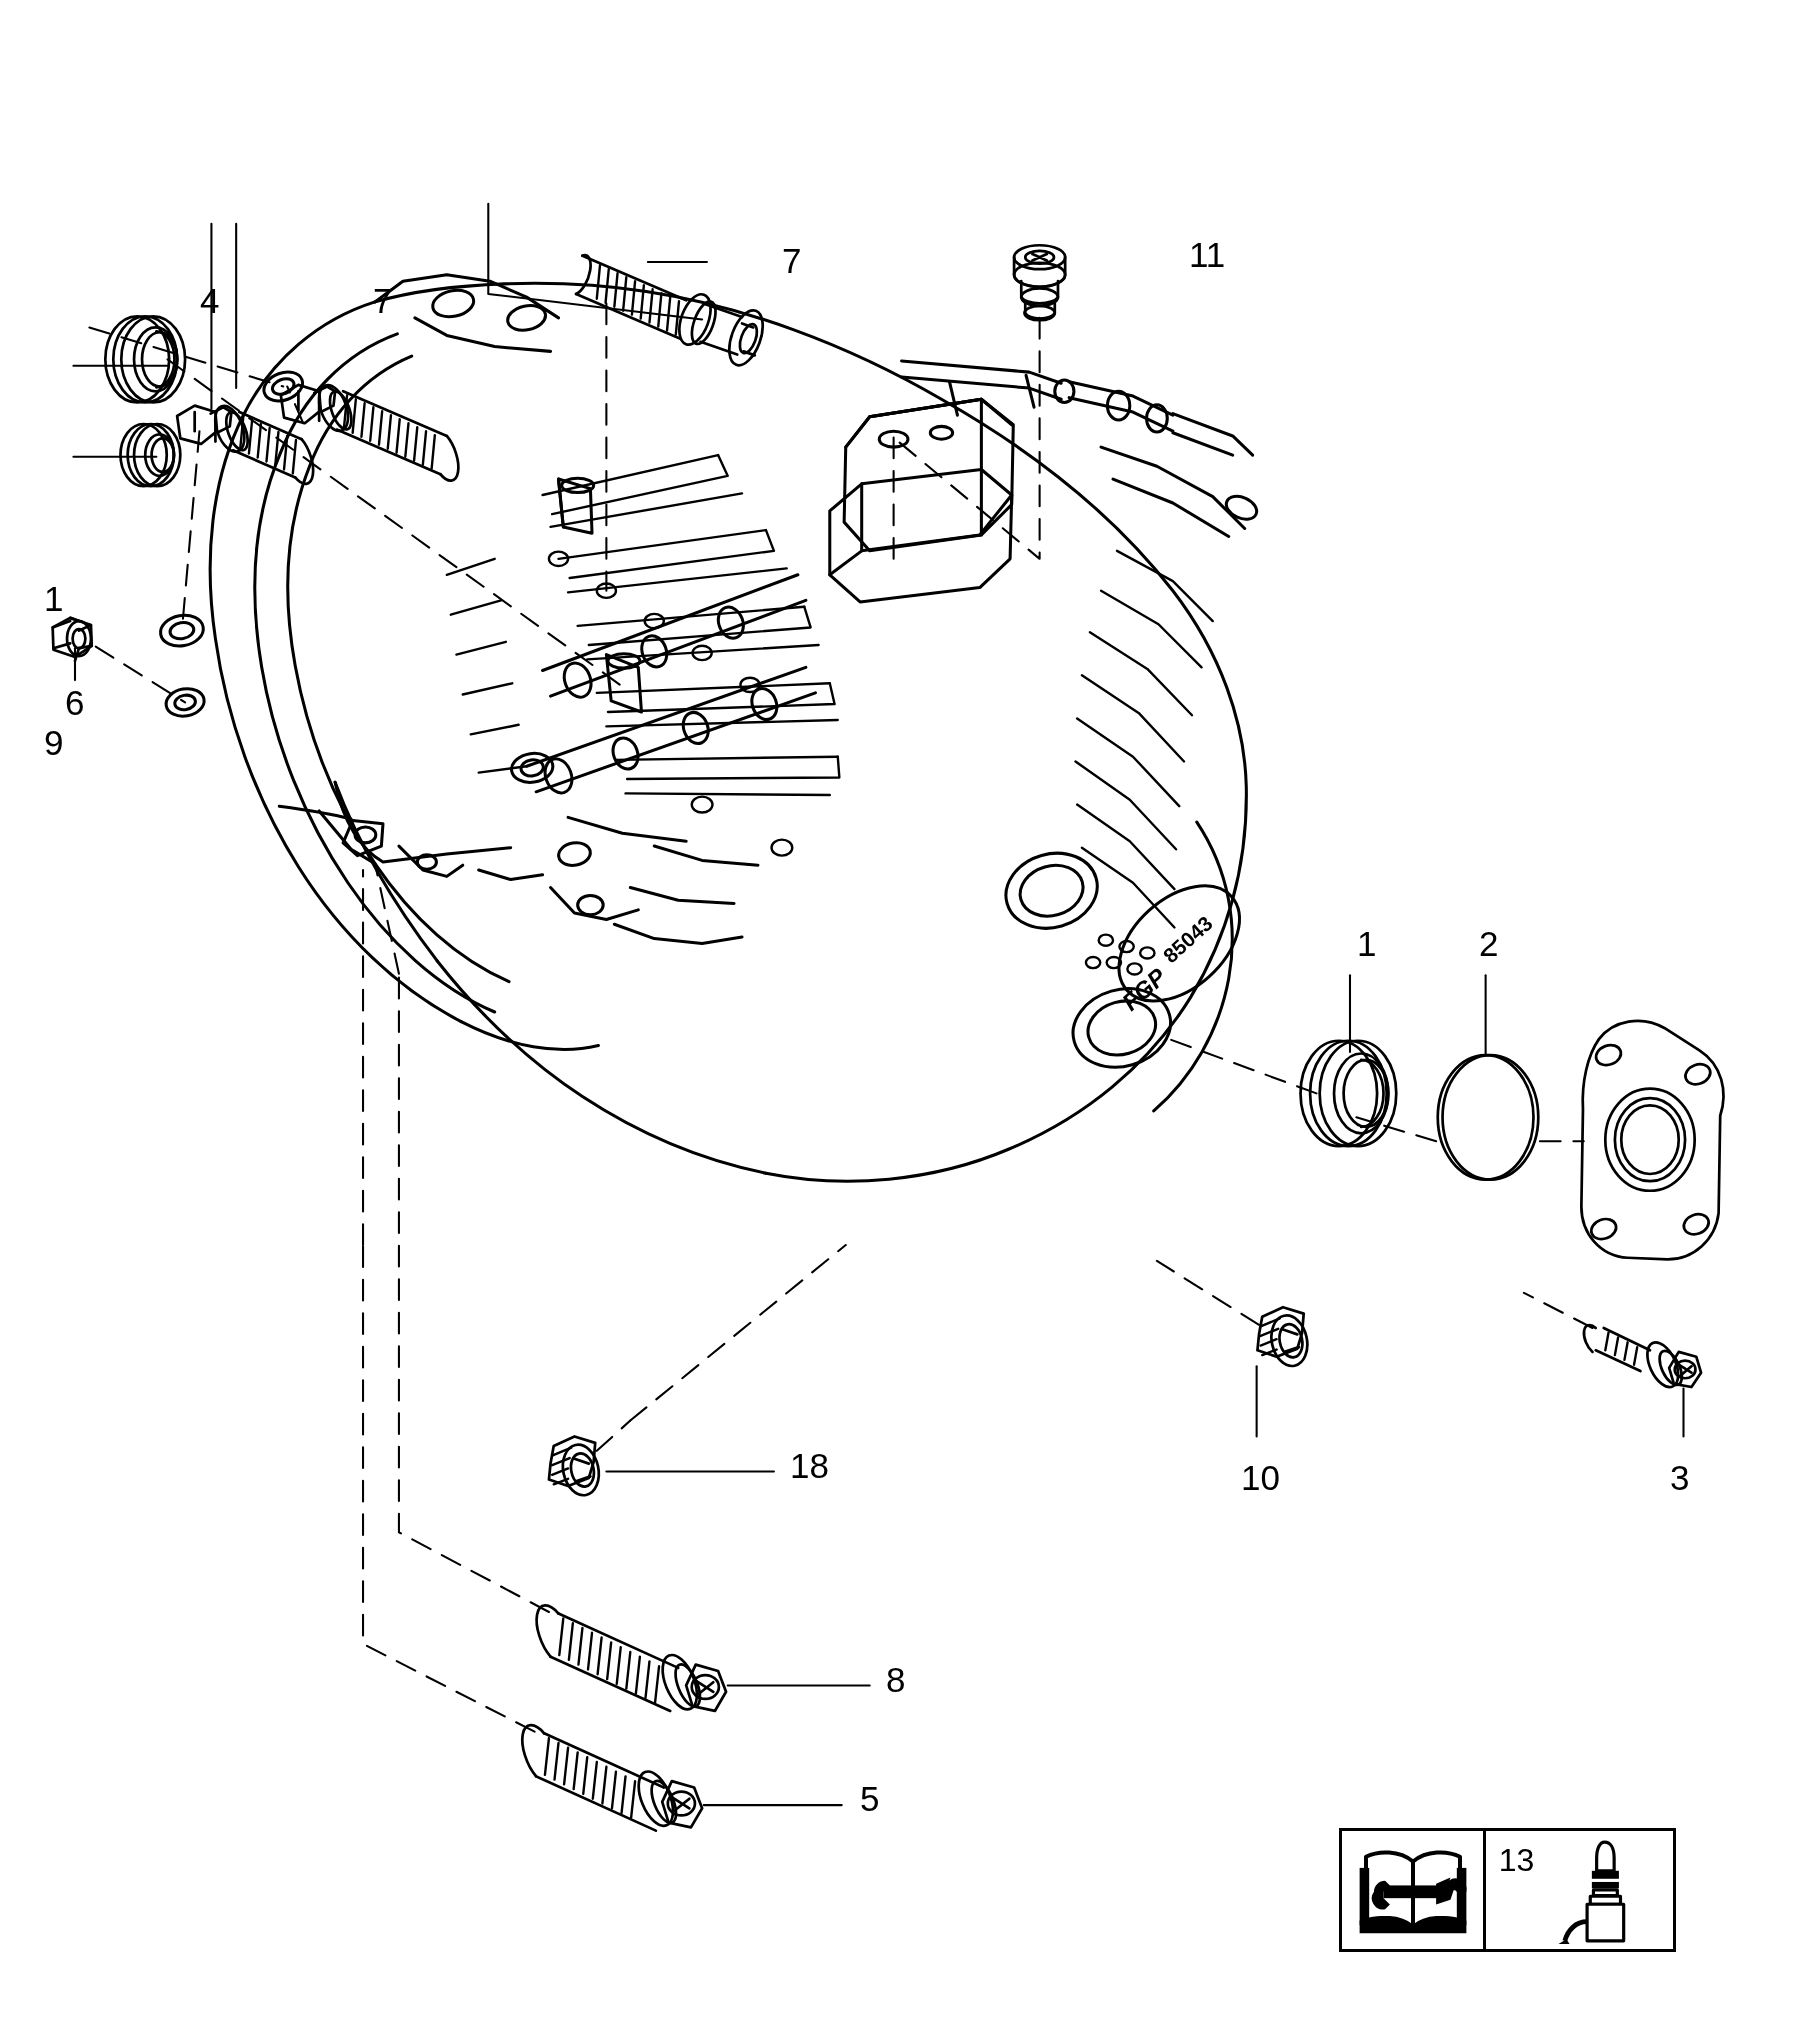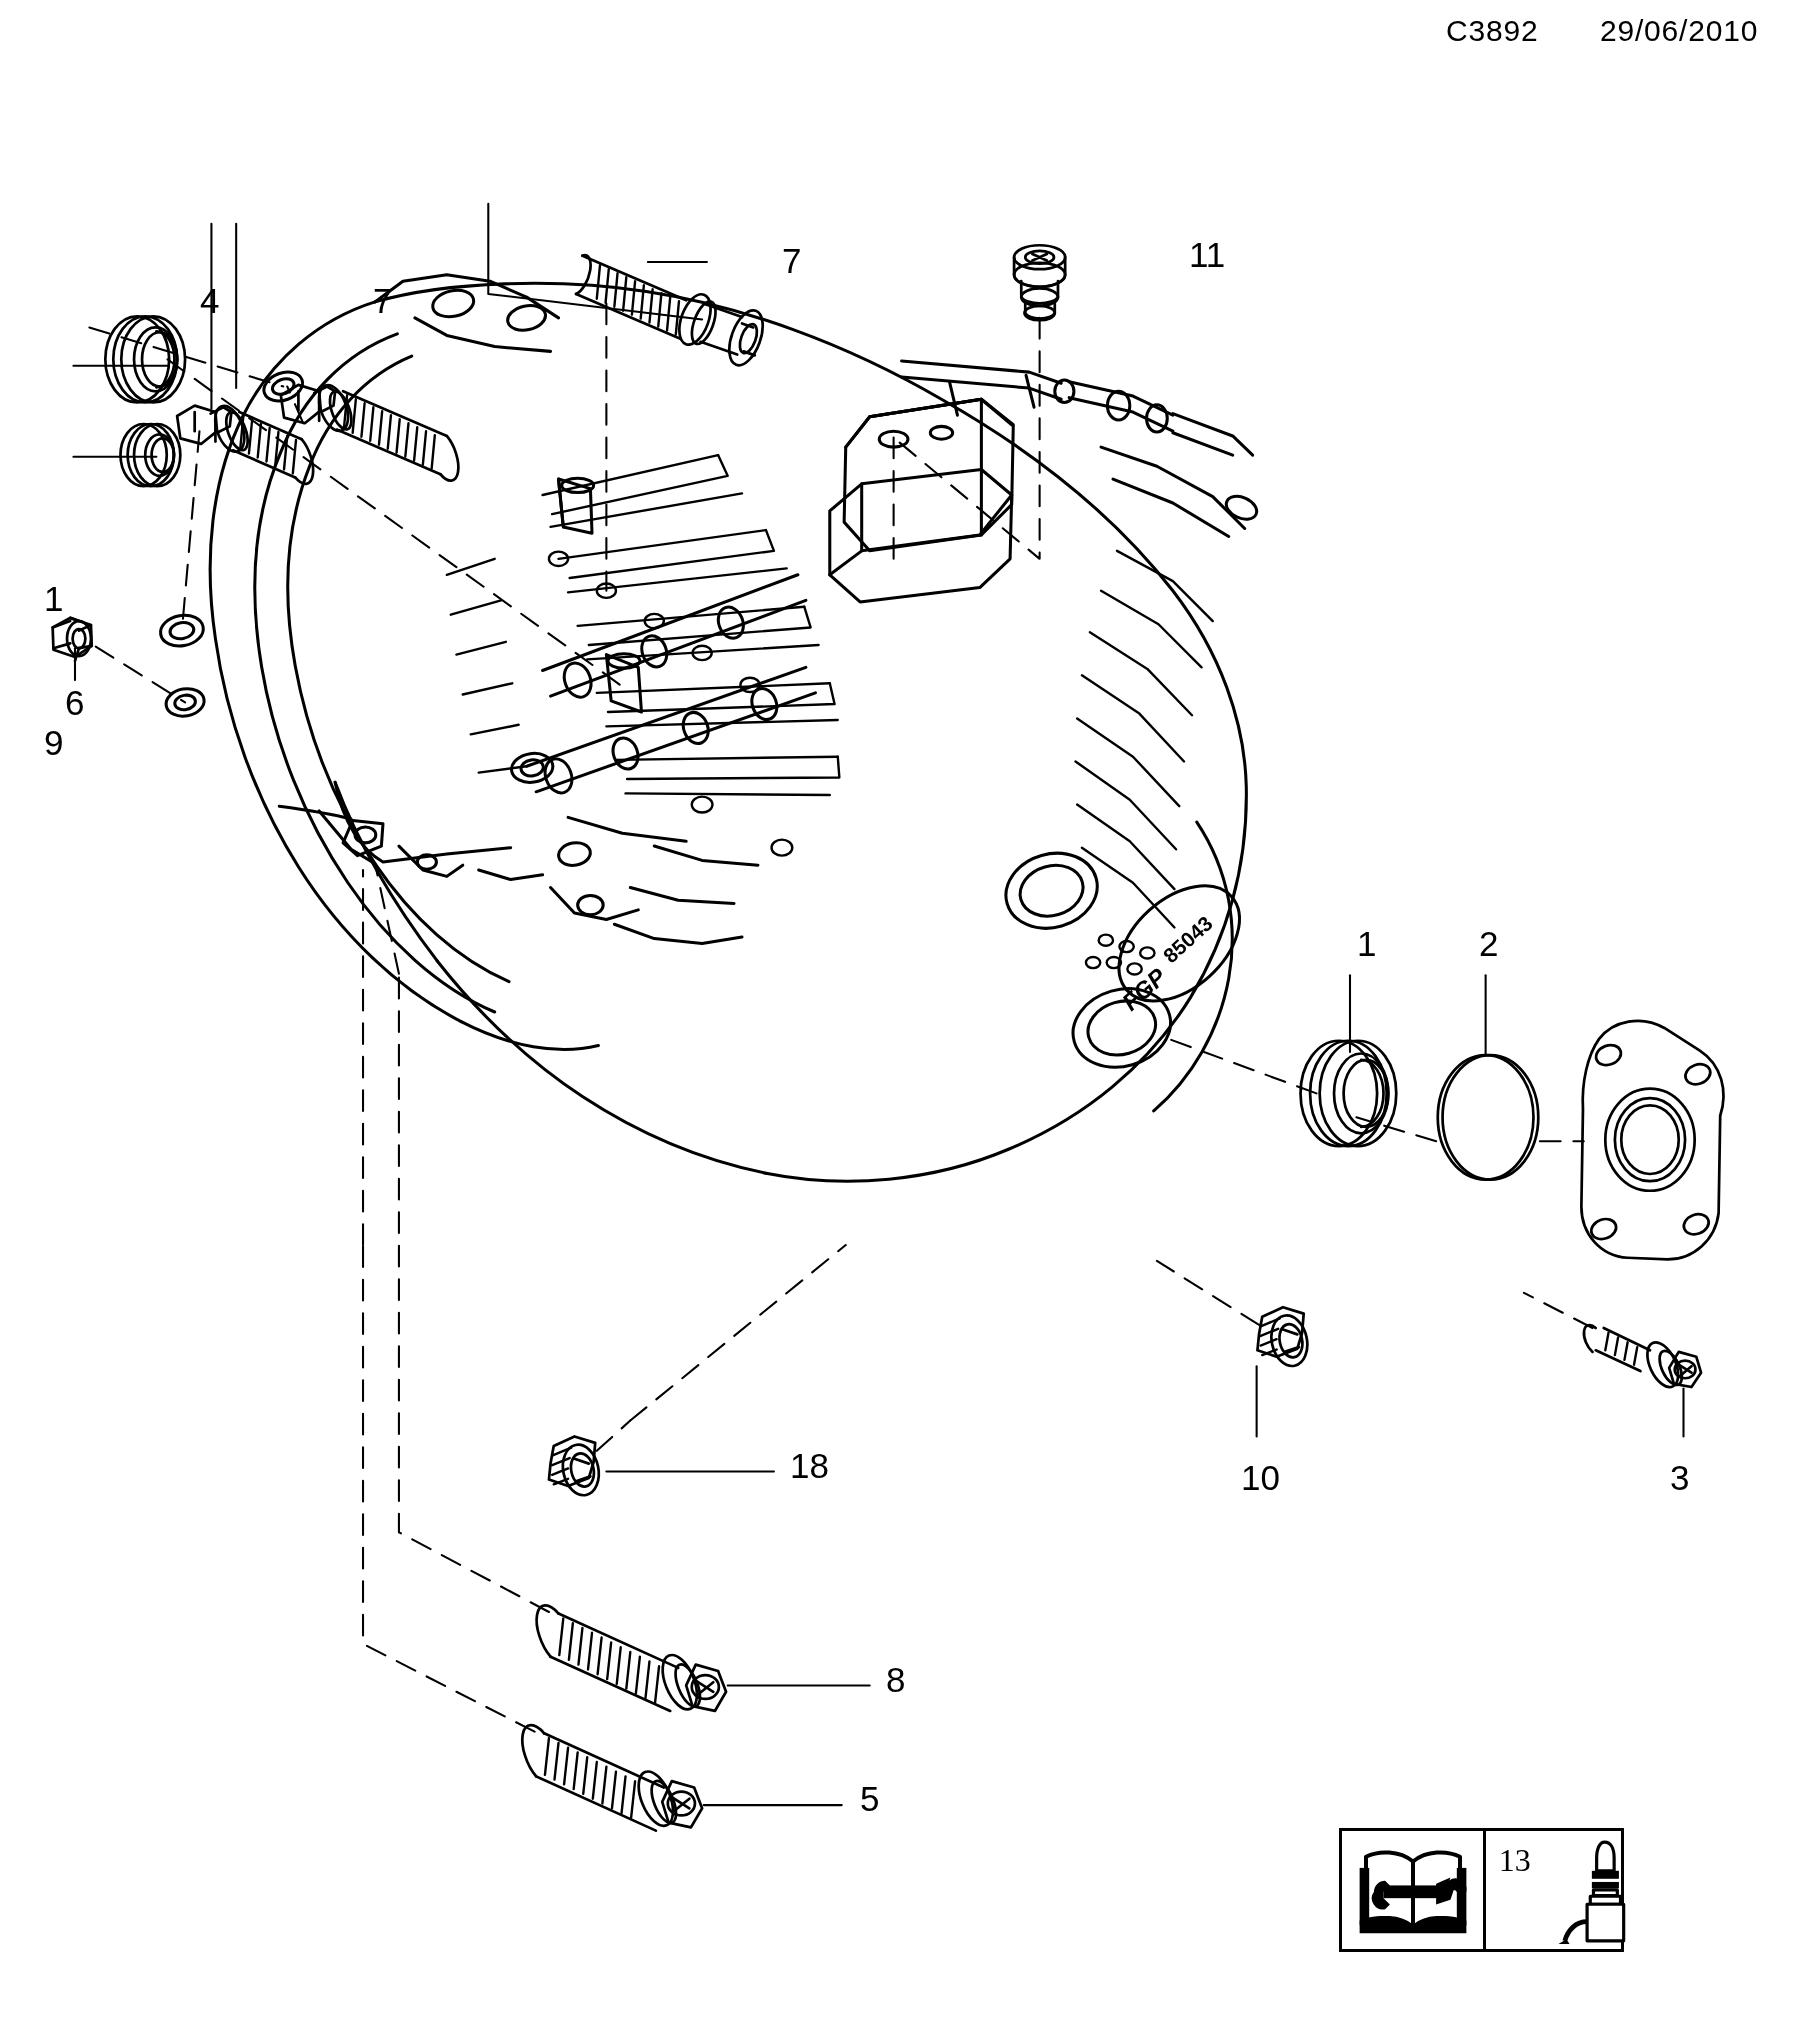--- a/index.html
+++ b/index.html
@@ -51,25 +51,24 @@
     width: 1796px;
     height: 2036px;
   }
   #drawing svg { display: block; }
 
   
   #legend {
     position: absolute;
     left: 1339px;
     top: 1828px;
-    width: 285px;
+    width: 337px;
     height: 124px;
     border: 3.2px solid #000;
     display: flex;
-    font-family: Liberation Serif, serif;
   }
   #legend-cell-manual {
     width: 144px;
     border-right: 3.2px solid #000;
     position: relative;
   }
   #legend-cell-sealant {
     flex: 1;
     position: relative;
   }
@@ -82,24 +81,20 @@
   }
   .legend-icon {
     position: absolute;
   }
 </style>
 </head>
 <body>
 
 <div id="page" data-name="parts-diagram-page">
 
-  <div id="header" data-name="diagram-header">
-    <div class="hdr-text" id="hdr-code" data-name="drawing-code">C3892</div>
-    <div class="hdr-text" id="hdr-date" data-name="drawing-date">29/06/2010</div>
-  </div>
 
   <div id="drawing" data-name="exploded-view-drawing">
   <svg viewBox="0 0 2251 2551" width="1796" height="2036" xmlns="http://www.w3.org/2000/svg">
     <g fill="none" stroke="#000" stroke-width="3.4" stroke-linecap="round" stroke-linejoin="round">
 
       <g id="bolt4" data-name="bolt-4-illustration">
         <path d="M222 521 l22 -13 l26 8 l2 24 l-20 16 l-26 -7 z"></path>
         <path d="M244 516 l0 24"></path>
         <path d="M270 529 l0 24"></path>
         <path d="M264 518 l16 -8 l10 6 l-2 18 l-14 7"></path>

